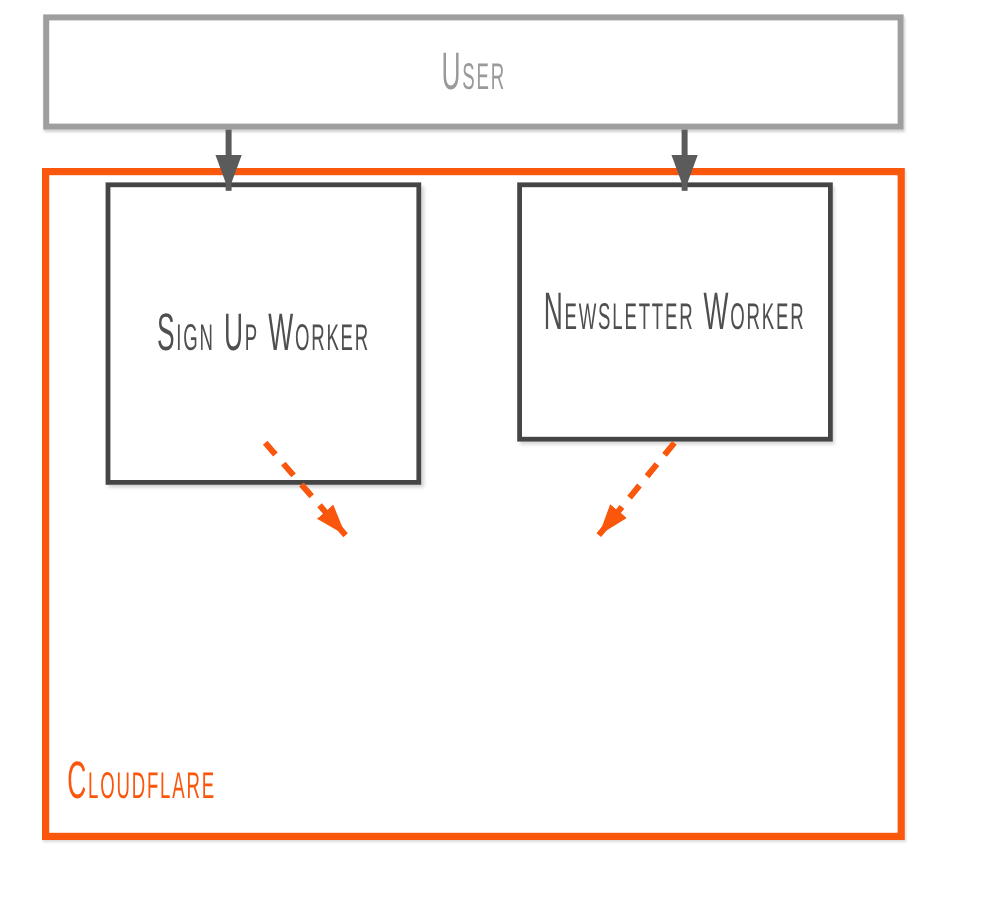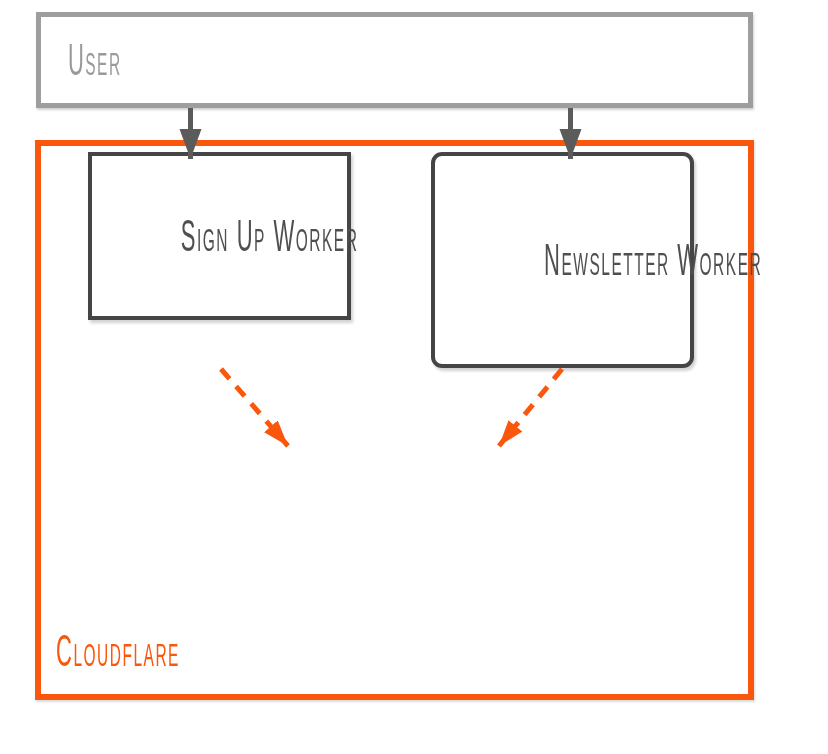--- a/index.html
+++ b/index.html
@@ -14,20 +14,21 @@
     background: var(--bg, #ffffff);
     overflow: hidden;
     font-family: "Liberation Sans", sans-serif;
   }
   .box {
     position: absolute;
     box-sizing: border-box;
     background: #ffffff;
     display: flex;
     align-items: center;
+    justify-content: center;
   }
   .label {
     font-variant: small-caps;
     letter-spacing: 3px;
     font-size: 44px;
     font-weight: 400;
     white-space: nowrap;
     transform: scaleX(0.5);
     transform-origin: center center;
     line-height: 1;
@@ -43,22 +44,22 @@
     left: 35px; top: 140px;
     width: 719px; height: 560px;
     border: 6px solid var(--orange, #fa560c);
     box-shadow: 1px 2px 2px rgba(0,0,0,0.15);
   }
   .worker {
     border: 4px solid var(--box-dark, #454545);
     box-shadow: 2px 3px 3px rgba(0,0,0,0.18);
   }
   .worker .label { color: var(--text-dark, #4f4f4f); }
-  .signup-box     { left: 88px;  top: 152px; width: 263px; height: 168px; }
-  .newsletter-box { left: 431px; top: 152px; width: 263px; height: 216px; border-radius: 11px; }
+  .signup-box     { left: 88px;  top: 152px; width: 263px; height: 252px; }
+  .newsletter-box { left: 431px; top: 152px; width: 263px; height: 216px; }
   .email-box      { left: 264px; top: 445px; width: 262px; height: 216px; }
   .cf-label {
     position: absolute;
     left: 56px; top: 629px;
     color: var(--orange, #fa560c);
     transform-origin: left center;
     z-index: 3;
   }
   .edges-layer {
     position: absolute;

